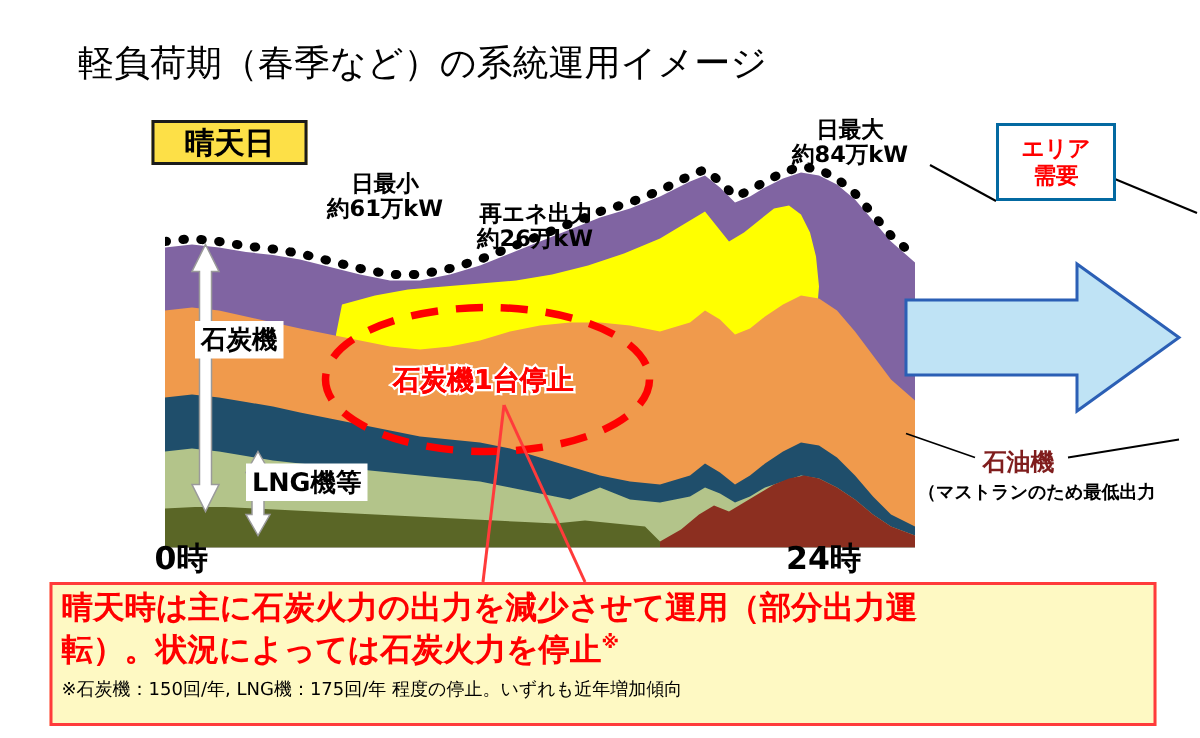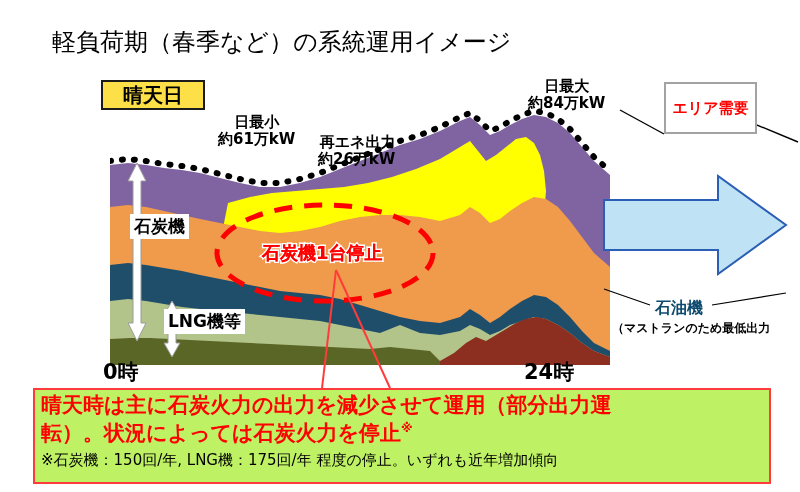--- a/index.html
+++ b/index.html
@@ -132,42 +132,43 @@
     white-space: nowrap;
   }
   .axis-0  { left: 103px; top: 358px; }
   .axis-24 { left: 524px; top: 358px; }
 
   
   .area-demand {
     position: absolute;
     left: 664px;
     top: 82px;
-    width: 93px;
+    width: 80px;
     height: 52px;
-    border: 2px solid #a3a3a3;
+    border: 2px solid #0369a1;
     box-sizing: border-box;
     background: #ffffff;
     display: flex;
+    flex-direction: column;
     align-items: center;
     justify-content: center;
     color: #ff0000;
     font-size: 15px;
     font-weight: 700;
     line-height: 1.2;
   }
 
   
   .lbl-oil {
     position: absolute;
     left: 655px;
     top: 298px;
     font-size: 16px;
     font-weight: 700;
-    color: #0c4a6e;
+    color: #7f1d1d;
     white-space: nowrap;
     text-align: right;
   }
   .lbl-oil-sub {
     position: absolute;
     left: 612px;
     top: 320px;
     font-size: 12px;
     font-weight: 700;
     color: #000000;
@@ -176,33 +177,33 @@
 
   
   .callout {
     position: absolute;
     left: 33px;
     top: 388px;
     width: 738px;
     height: 96px;
     border: 2px solid #ff3b3b;
     box-sizing: border-box;
-    background: #bef264;
+    background: #fef9c3;
     padding: 2px 6px 0 6px;
   }
   .callout-line {
     color: #ff0000;
     font-size: 21px;
     font-weight: 700;
     line-height: 1.33;
     white-space: nowrap;
   }
   .callout-note {
     color: #000000;
-    font-size: 15px;
+    font-size: 12px;
     font-weight: 400;
     margin-top: 3px;
     white-space: nowrap;
   }
   .sup-mark {
     font-size: 12px;
     vertical-align: super;
   }
 
   

